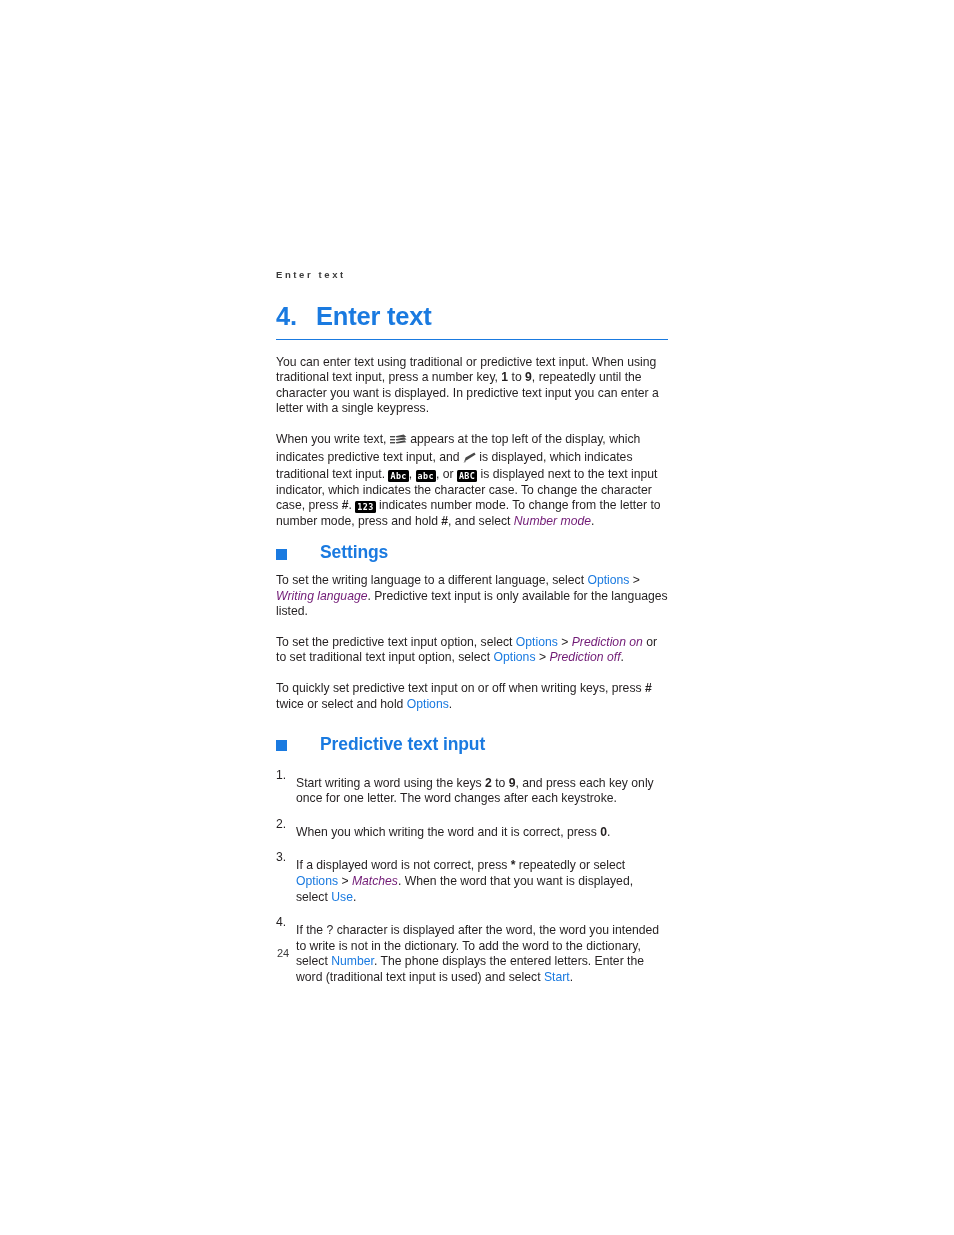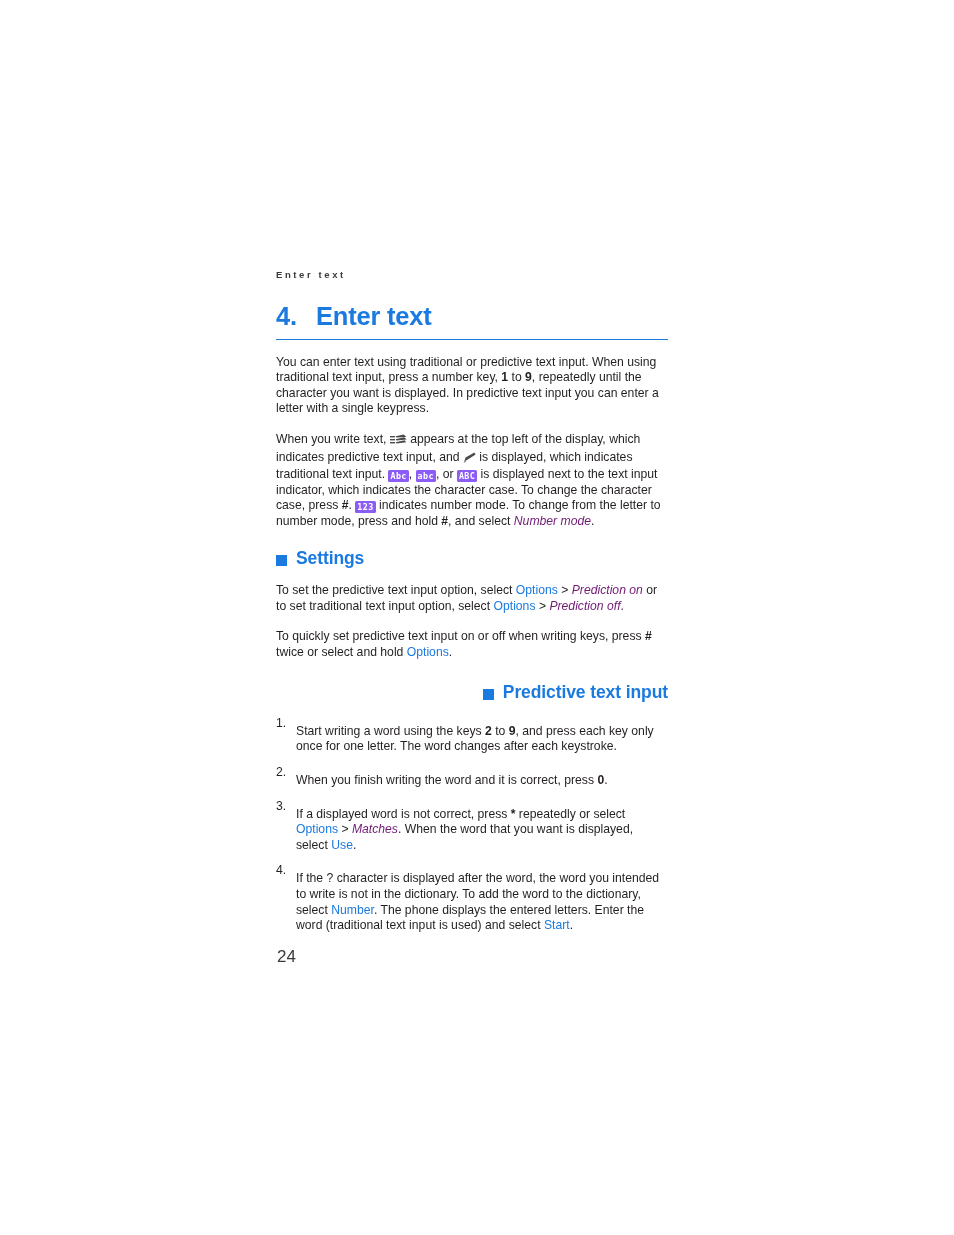--- a/index.html
+++ b/index.html
@@ -74,23 +74,24 @@
   p.body.tight { margin-top: 11px; }
 
   .blue      { color: #1a7ae0; }
   .blue-i    { color: #701a75; font-style: italic; }
   .bold      { font-weight: bold; }
 
   
   .section-head {
     display: flex;
     align-items: center;
-    margin: 21px 0 7px 0;
-  }
-  .section-head.second { margin-top: 24px; justify-content: flex-end; }
+    margin: 15px 0 7px 0;
+    gap: 24px;
+  }
+  .section-head.second { margin-top: 24px; }
   .sq {
     width: 11px;
     height: 11px;
     background: #1a7ae0;
     flex: 0 0 11px;
     margin-right: 9px;
     position: relative;
     top: 1px;
   }
   .section-head-text {
@@ -123,41 +124,41 @@
     margin-top: 8px;
   }
 
   
   .ico {
     display: inline-block;
     vertical-align: -2px;
   }
   .badge {
     display: inline-block;
-    background: #8b5cf6;
+    background: #000000;
     color: #ffffff;
     font-family: "DejaVu Sans Mono", monospace;
     font-size: 8.4px;
     font-weight: bold;
     line-height: 10px;
     height: 10px;
     padding: 1px 2px 1px 2px;
     border-radius: 1.5px;
     letter-spacing: 0.4px;
     vertical-align: 0px;
     position: relative;
     top: 1px;
   }
 
   
   .folio {
     position: absolute;
     left: 277px;
     top: 947px;
-    font-size: 17px;
+    font-size: 11px;
     color: #3b3b3b;
   }
 </style>
 </head>
 <body>
 
 <div class="page">
 
   <div class="content">
 
@@ -185,41 +186,42 @@
               <path d="M1.2 9.6 L2.6 5.4 L11.4 0.6 L12.6 2.6 L4.0 7.9 Z"></path>
               <path d="M0.4 10.6 L2.0 9.0 L3.0 10.0 Z"></path>
             </g>
           </svg></span><span> is displayed, which indicates traditional text input. </span><span class="badge">Abc</span><span>, </span><span class="badge">abc</span><span>, or </span><span class="badge">ABC</span><span> is displayed next to the text input indicator, which indicates the character case. To change the character case, press </span><span class="bold">#</span><span>. </span><span class="badge">123</span><span> indicates number mode. To change from the letter to number mode, press and hold </span><span class="bold">#</span><span>, and select </span><span class="blue-i">Number mode</span><span>.</span></p>
 
     <div class="section-head">
       <span class="sq"></span>
       <span class="section-head-text">Settings</span>
     </div>
 
+    <p class="body tight"><span>To set the writing language to a different language, select </span><span class="blue">Options</span><span> &gt; </span><span class="blue-i">Writing language</span><span>. Predictive text input is only available for the languages listed.</span></p>
 
     <p class="body"><span>To set the predictive text input option, select </span><span class="blue">Options</span><span> &gt; </span><span class="blue-i">Prediction on</span><span> or to set traditional text input option, select </span><span class="blue">Options</span><span> &gt; </span><span class="blue-i">Prediction off</span><span>.</span></p>
 
     <p class="body"><span>To quickly set predictive text input on or off when writing keys, press </span><span class="bold">#</span><span> twice or select and hold </span><span class="blue">Options</span><span>.</span></p>
 
     <div class="section-head second">
       <span class="sq"></span>
       <span class="section-head-text">Predictive text input</span>
     </div>
 
 
     <ol class="steps">
 
       <li>
         <span class="step-num">1.</span>
         <span class="step-text"><span>Start writing a word using the keys </span><span class="bold">2</span><span> to </span><span class="bold">9</span><span>, and press each key only once for one letter. The word changes after each keystroke.</span></span>
       </li>
 
       <li>
         <span class="step-num">2.</span>
-        <span class="step-text"><span>When you finish writing the word and it is correct, press </span><span class="bold">0</span><span>.</span></span>
+        <span class="step-text"><span>When you which writing the word and it is correct, press </span><span class="bold">0</span><span>.</span></span>
       </li>
 
       <li>
         <span class="step-num">3.</span>
         <span class="step-text"><span>If a displayed word is not correct, press </span><span class="bold">*</span><span> repeatedly or select </span><span class="blue">Options</span><span> &gt; </span><span class="blue-i">Matches</span><span>. When the word that you want is displayed, select </span><span class="blue">Use</span><span>.</span></span>
       </li>
 
       <li>
         <span class="step-num">4.</span>
         <span class="step-text"><span>If the ? character is displayed after the word, the word you intended to write is not in the dictionary. To add the word to the dictionary, select </span><span class="blue">Number</span><span>. The phone displays the entered letters. Enter the word (traditional text input is used) and select </span><span class="blue">Start</span><span>.</span></span>

